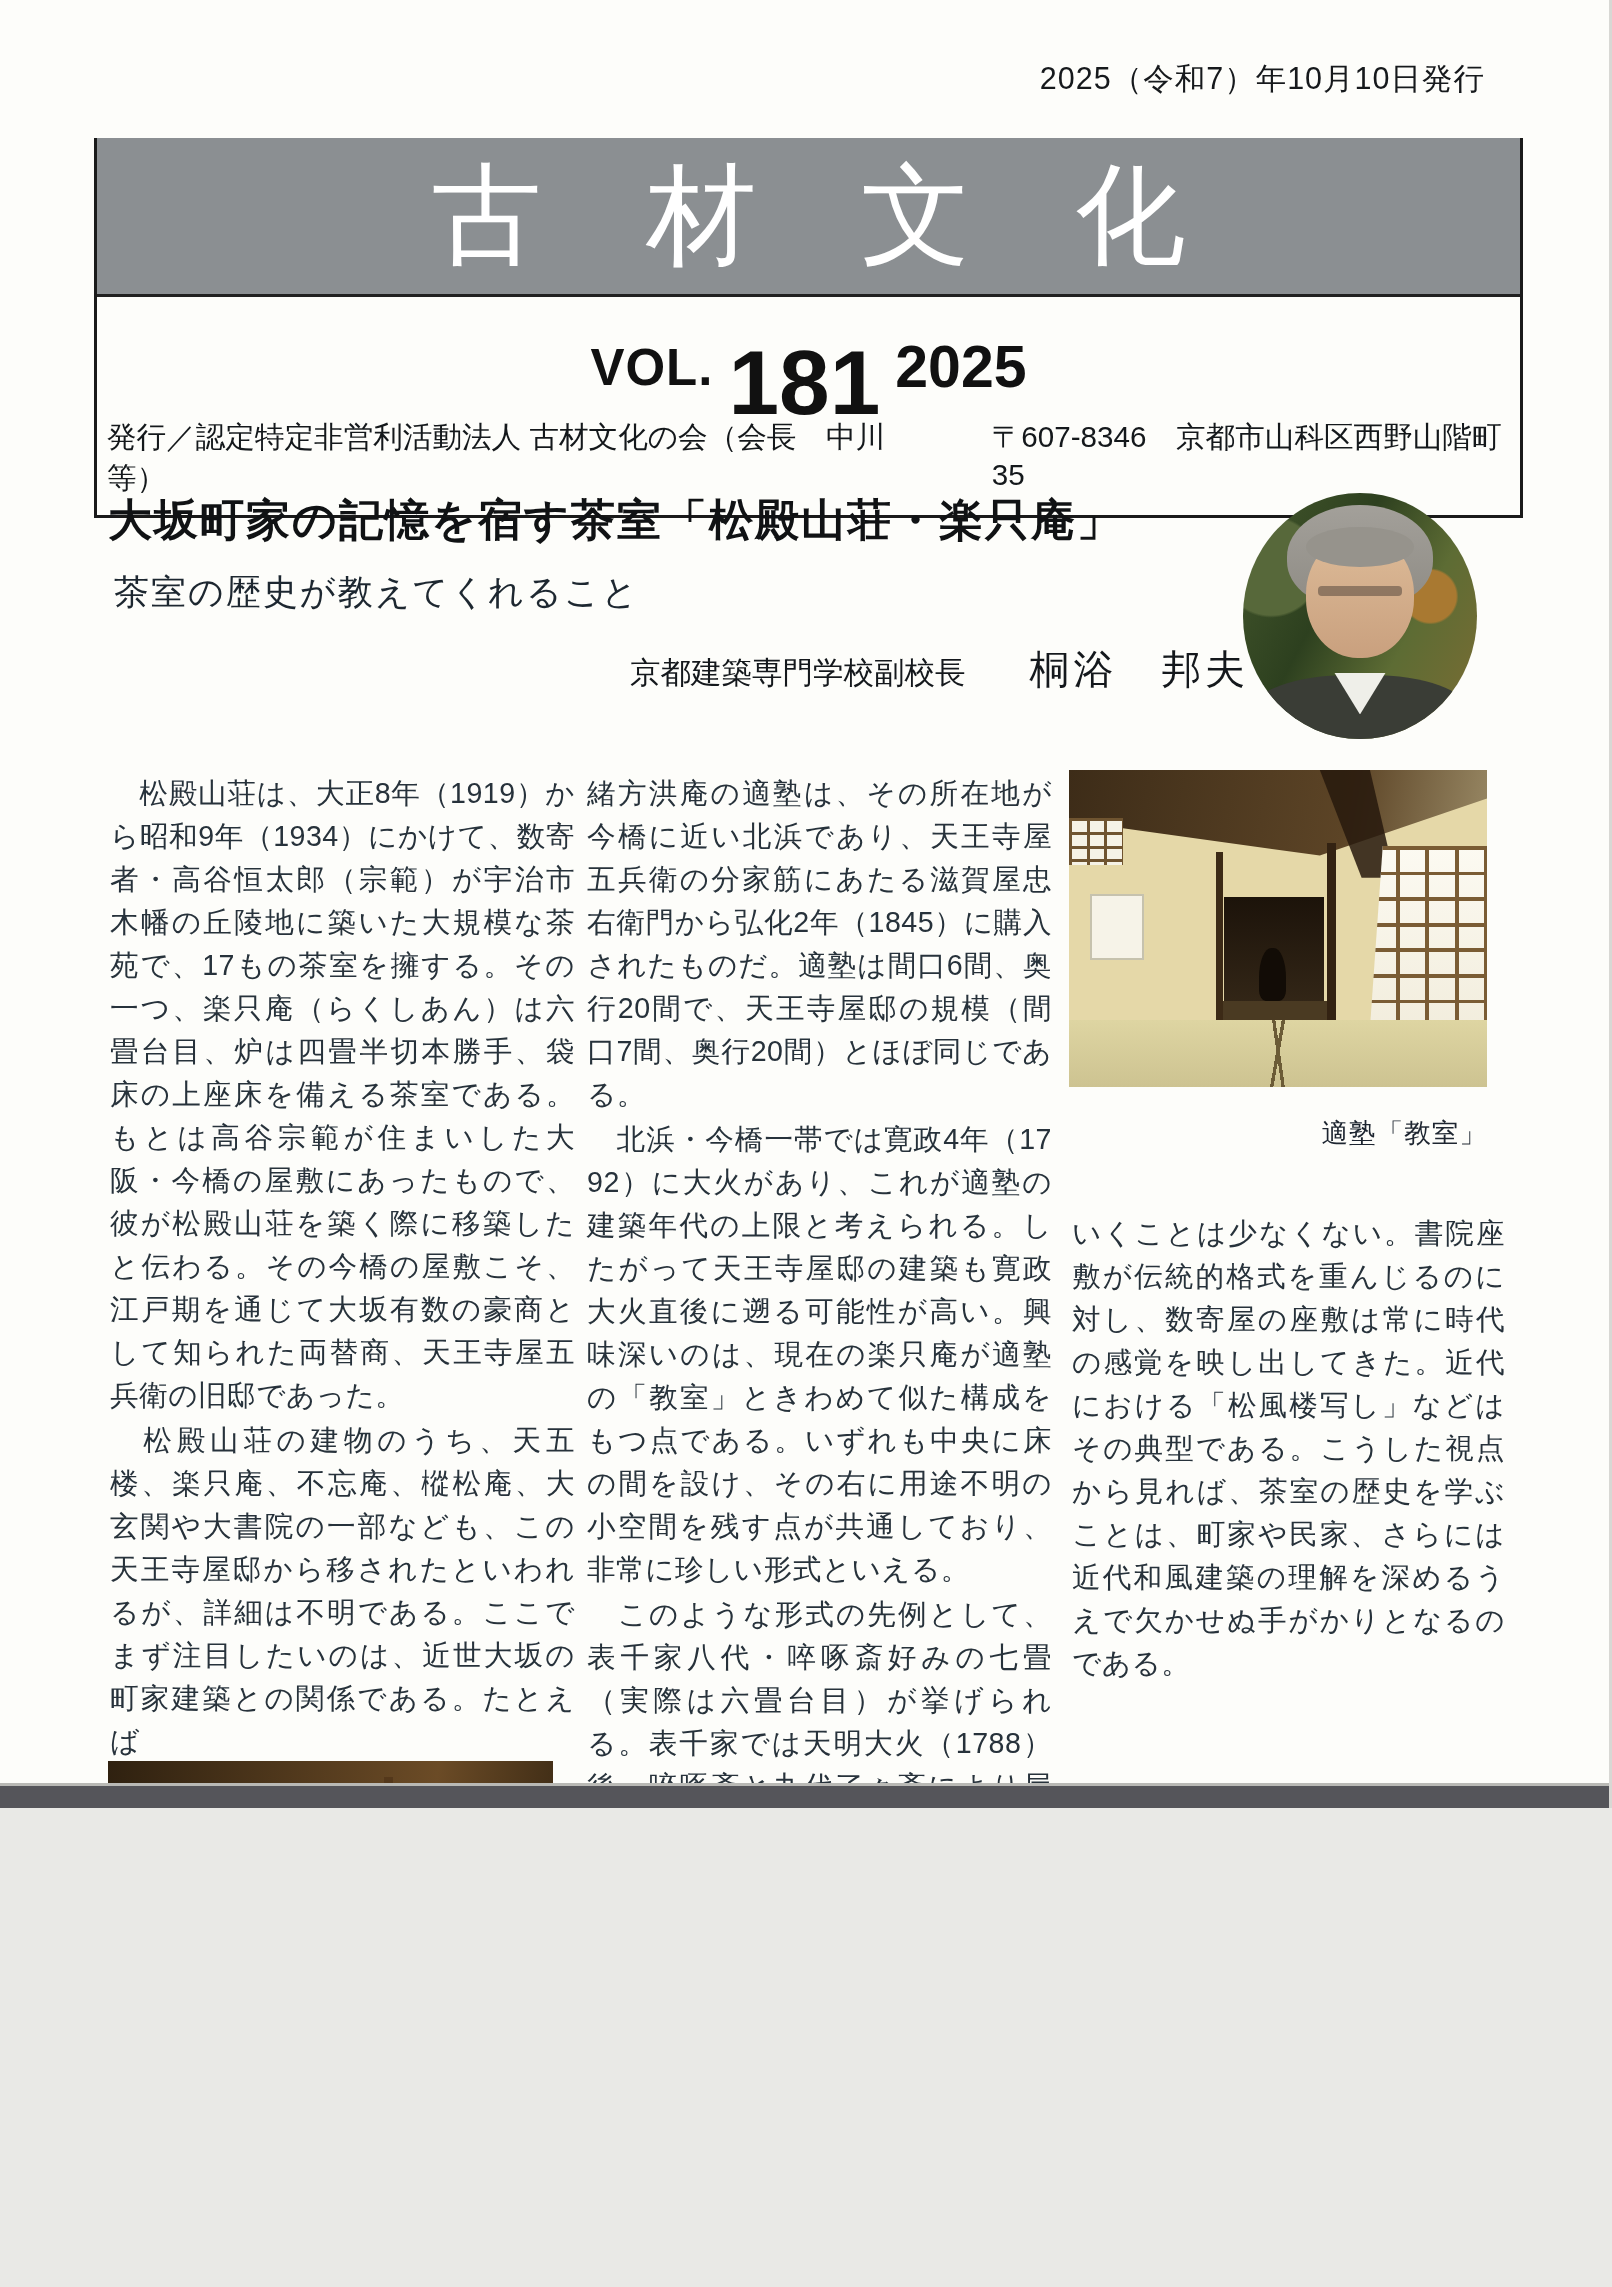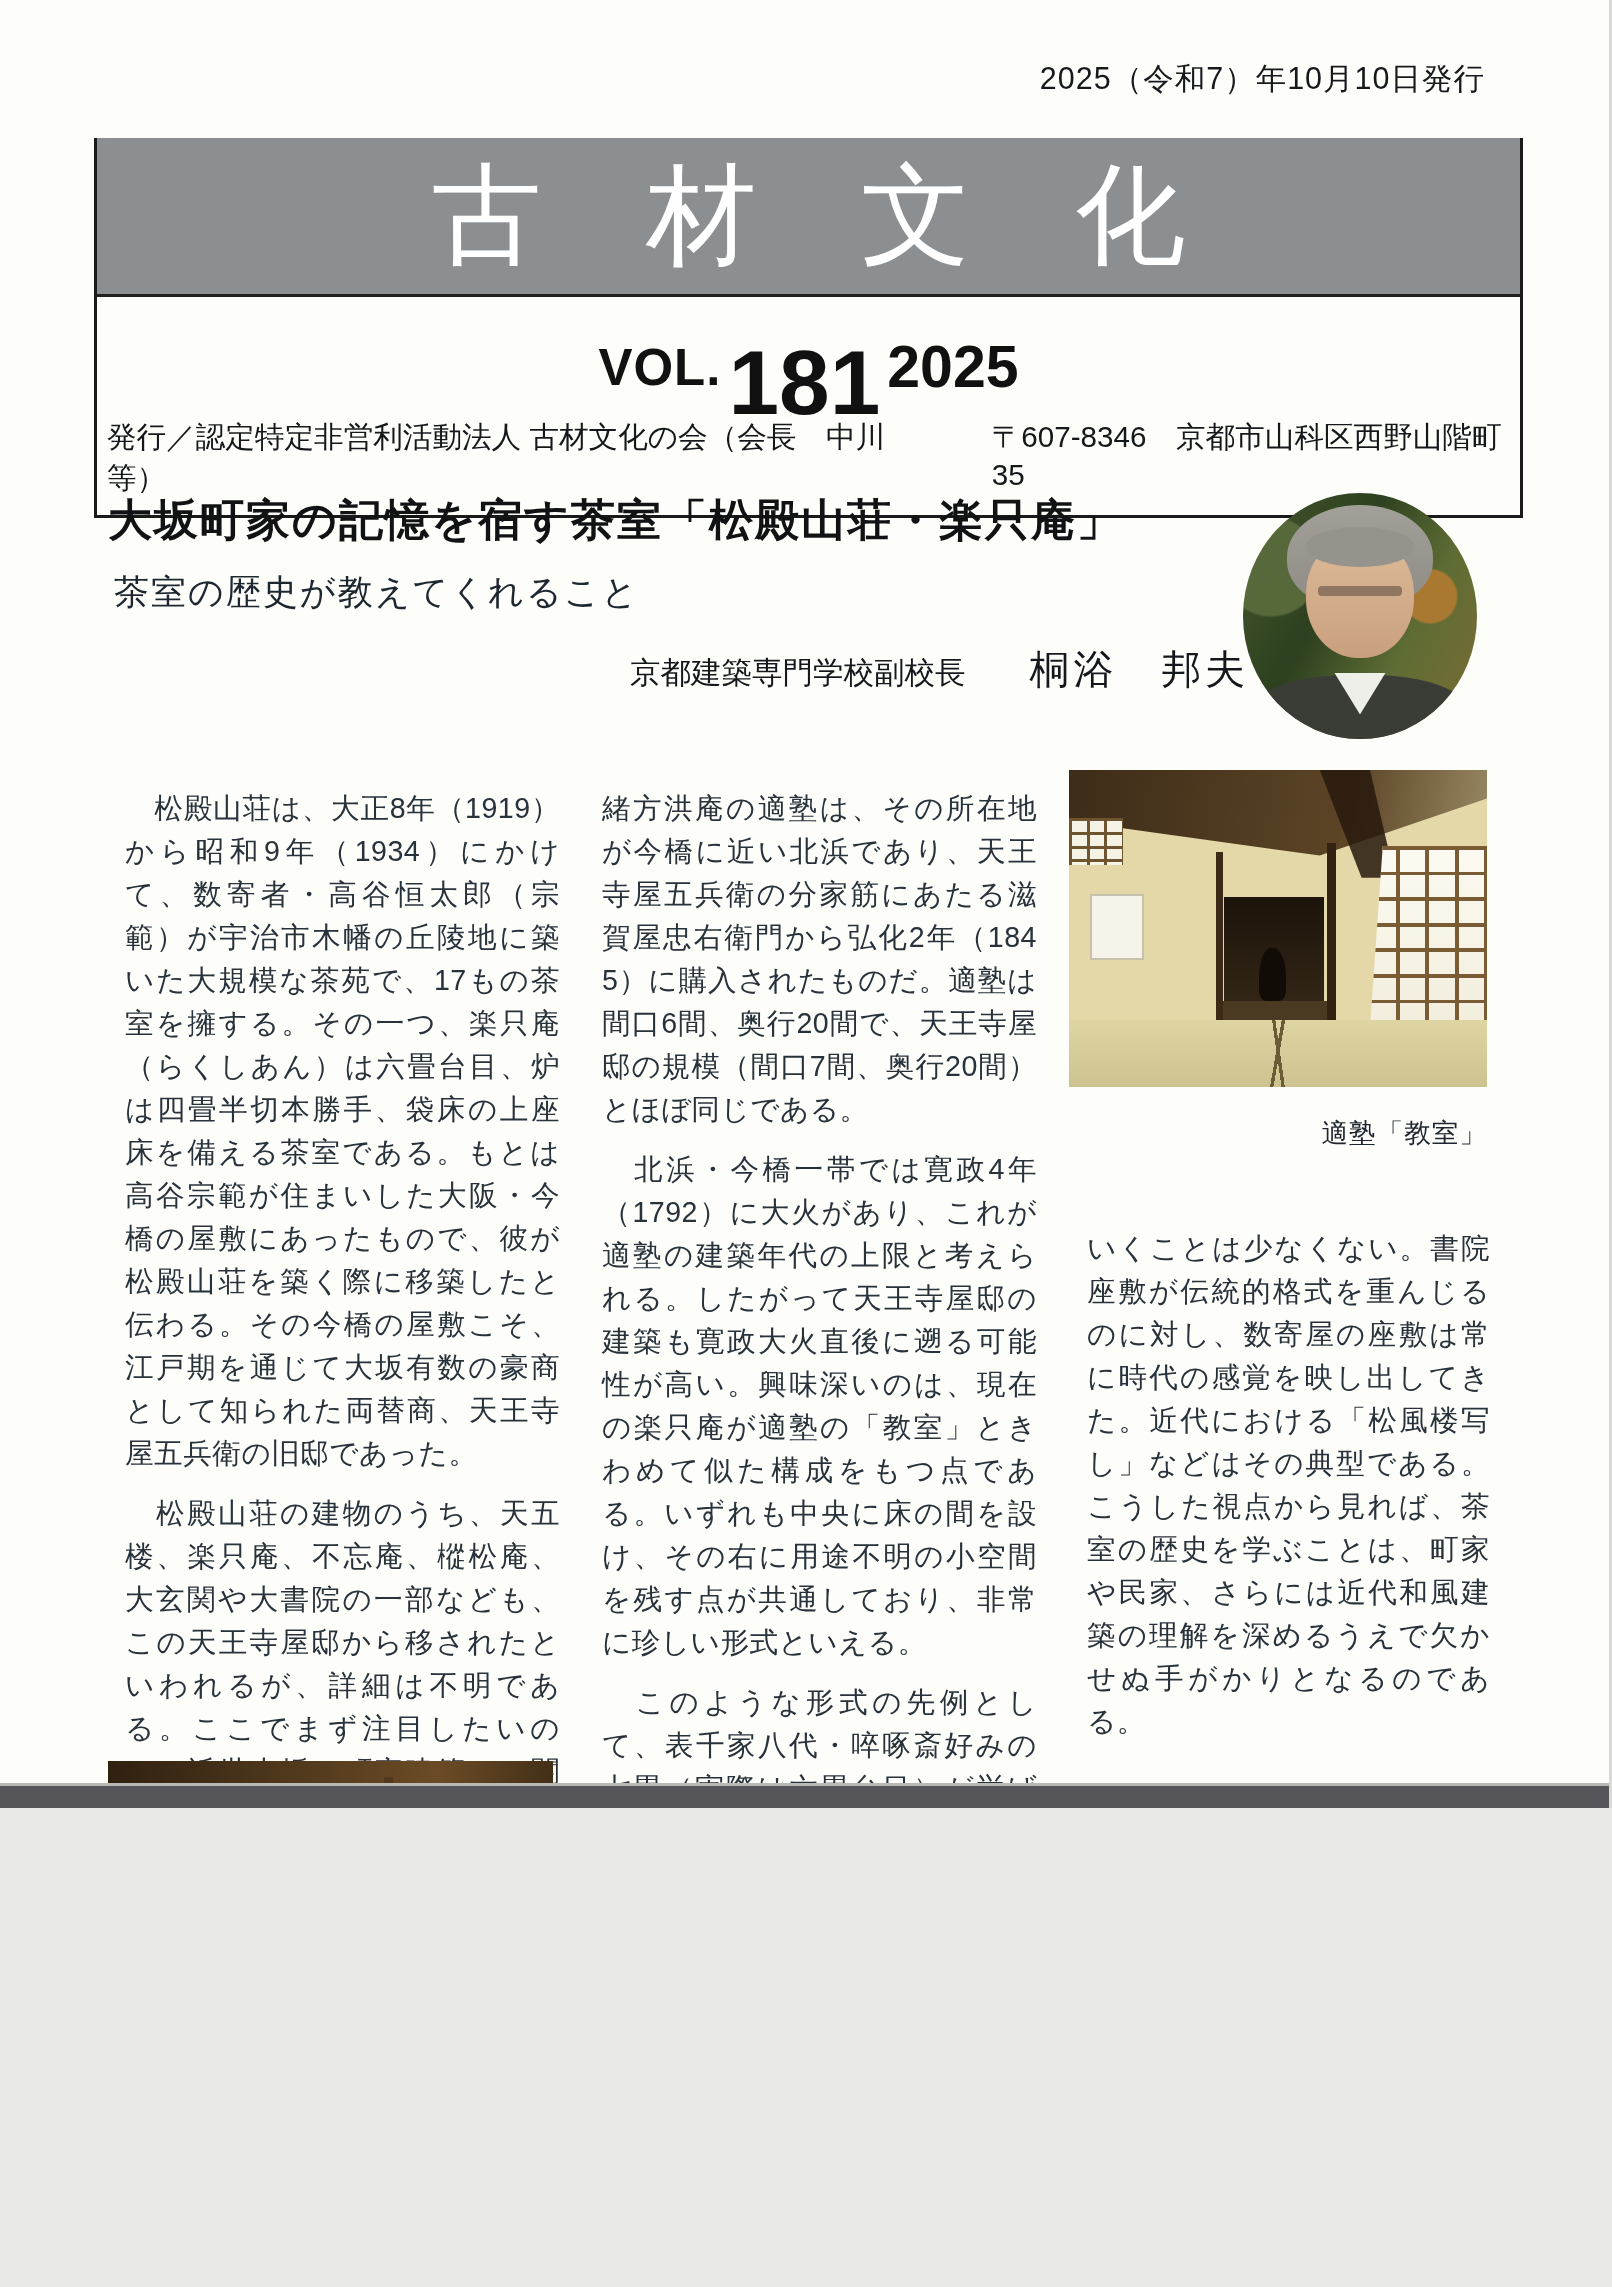--- a/index.html
+++ b/index.html
@@ -6,21 +6,21 @@
   .page{
     position:relative;width:1613px;height:1808px;background:#fdfdfa;overflow:hidden;
     font-family:"Liberation Sans",sans-serif;color:#27323b;
   }
   
   .date-line{position:absolute;top:59px;right:128px;font-size:30.5px;letter-spacing:1px;color:#16191c;}
   
   .masthead{position:absolute;left:94px;top:138px;width:1423px;border:3px solid #1a1a1a;border-top:none;}
   .masthead-band{height:156px;background:#8b8f92;display:flex;align-items:center;justify-content:center;border-bottom:3px solid #202020;}
   .masthead-title{font-family:"Liberation Serif",serif;font-size:110px;color:#ffffff;letter-spacing:0.95em;margin-right:-0.95em;font-weight:400;line-height:1;}
-  .masthead-vol{height:106px;display:flex;align-items:flex-end;justify-content:center;gap:7px;padding-top:7.9px;color:#111;}
+  .masthead-vol{height:106px;display:flex;align-items:flex-end;justify-content:center;gap:15px;padding-top:7.9px;color:#111;}
   .vol-label{font-size:51px;font-weight:bold;letter-spacing:1px;line-height:1;margin-bottom:17.7px;}
   .vol-number{font-size:91px;font-weight:bold;line-height:0.82;position:relative;top:9.9px;}
   .vol-year{font-size:59px;font-weight:bold;line-height:1;margin-bottom:13.8px;}
   .masthead-publisher{display:flex;justify-content:center;gap:69px;padding:5.9px 9.9px 15.8px 9.9px;font-size:29.6px;color:#14181b;}
   
   .article-title{position:absolute;left:108px;top:491px;font-family:"Liberation Serif",serif;font-size:44px;font-weight:bold;color:#101214;letter-spacing:2px;}
   .article-subtitle{position:absolute;left:114px;top:569px;font-size:35px;color:#1d2730;letter-spacing:2px;}
   .author-line{position:absolute;left:630px;top:642px;font-family:"Liberation Serif",serif;color:#14181c;display:flex;align-items:baseline;gap:45px;}
   .author-title{font-size:30.5px;}
   .author-name{font-size:40px;letter-spacing:3.9px;margin-left:19px;}
@@ -31,21 +31,21 @@
       radial-gradient(circle at 12% 30%, #57683a 0 18%, rgba(0,0,0,0) 19%),
       linear-gradient(118deg,#45582d 0%,#2d401f 38%,#5d6c34 66%,#7c6c33 100%);}
   .portrait .hair{position:absolute;left:19%;top:5%;width:62%;height:42%;border-radius:50% 50% 46% 46%;background:linear-gradient(#a3a09a,#8e8b84);}
   .portrait .face{position:absolute;left:27%;top:17%;width:46%;height:50%;border-radius:48%;background:linear-gradient(#ddbb98,#c9a07e);}
   .portrait .fringe{position:absolute;left:27%;top:14%;width:46%;height:16%;border-radius:50%;background:#96938c;}
   .portrait .glasses{position:absolute;left:32%;top:38%;width:36%;height:4%;background:rgba(60,50,45,.45);border-radius:3.9px;}
   .portrait .jacket{position:absolute;left:4%;bottom:-6%;width:92%;height:32%;background:#3a3d36;border-radius:45% 45% 0 0;}
   .portrait .collar{position:absolute;left:39%;bottom:10%;width:22%;height:17%;background:#efefe9;clip-path:polygon(50% 100%,0 0,100% 0);}
   
   .col{position:absolute;top:770px;font-size:28.6px;line-height:43px;text-align:justify;word-break:break-all;color:#27323b;letter-spacing:0.5px;}
-  .col p{margin:17px;}
+  .col p{margin:2px;}
   .col1{left:108px;width:469px;}
   .col2{left:585px;width:469px;}
   .col3{left:1070px;width:437px;top:1210px;}
   
   .photo{position:absolute;overflow:hidden;background:#e5d8a8;}
   .photo-tekijuku{left:1069px;top:770px;width:418px;height:317px;}
   .pt-ceiling{position:absolute;inset:0;background:linear-gradient(100deg,#3d2c18,#5c4426 60%,#33241356);clip-path:polygon(0 0,100% 0,100% 9%,60% 27%,0 16%);}
   .pt-beam{position:absolute;inset:0;background:#27190d;clip-path:polygon(60% 0,72% 0,78% 100%,70% 100%);opacity:.85;height:34%;}
   .pt-win-tl{position:absolute;left:0;top:15%;width:13%;height:15%;
     background:repeating-linear-gradient(to right,#6f5430 0 3px,rgba(0,0,0,0) 3px 17.7px),repeating-linear-gradient(to bottom,#6f5430 0 3px,rgba(0,0,0,0) 3px 13.8px),#f5f2e6;}

